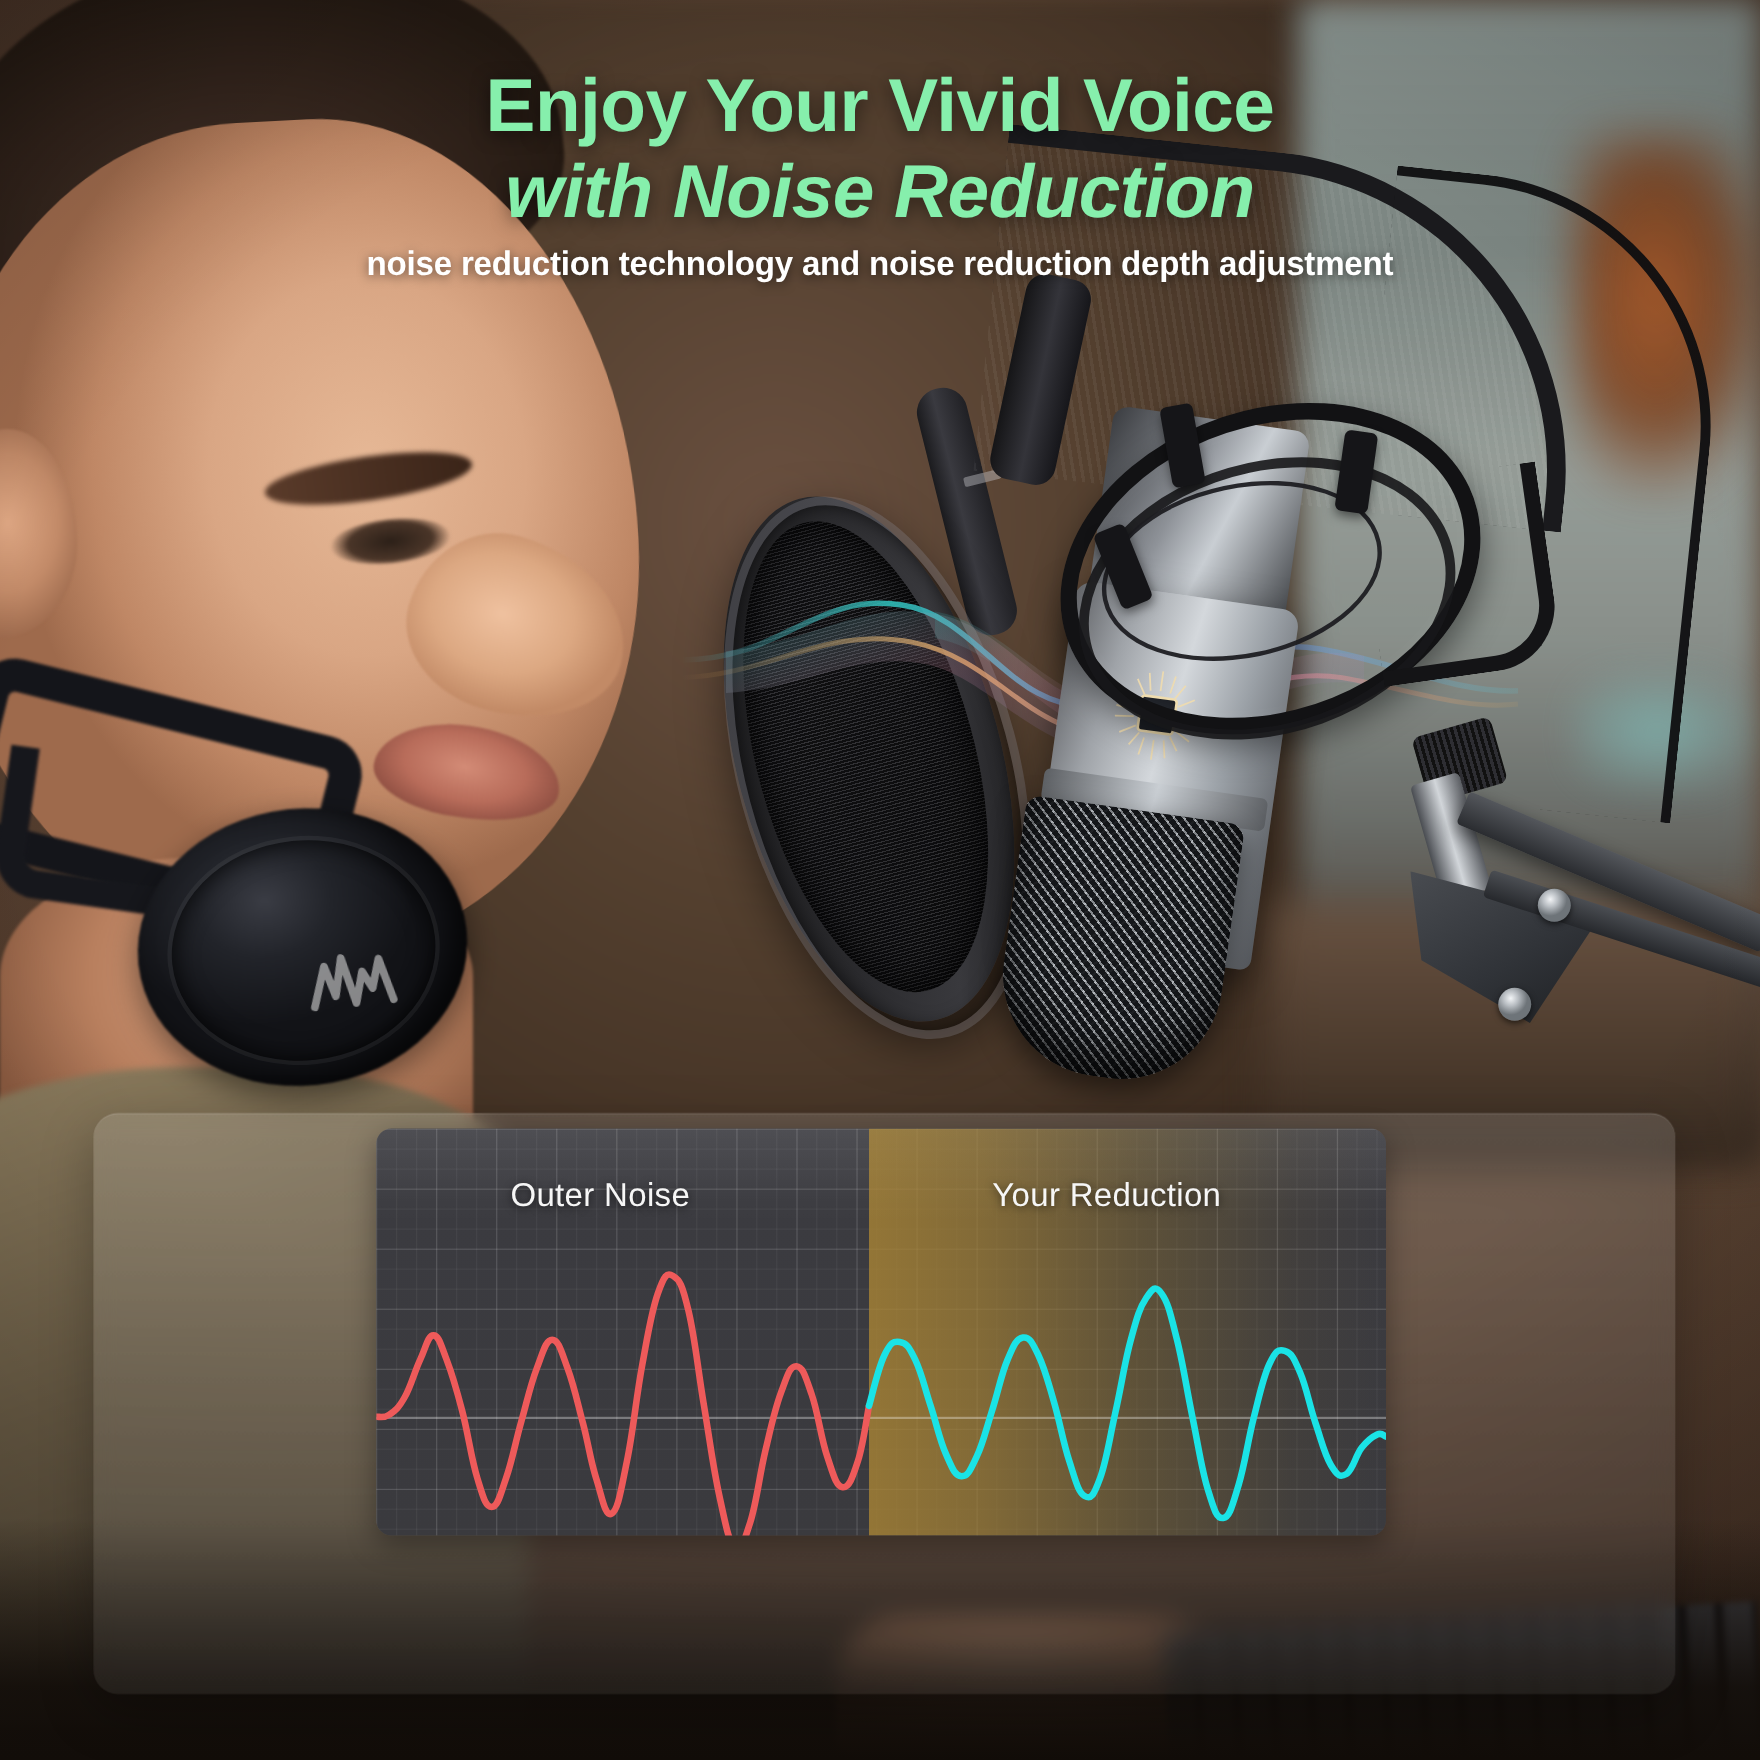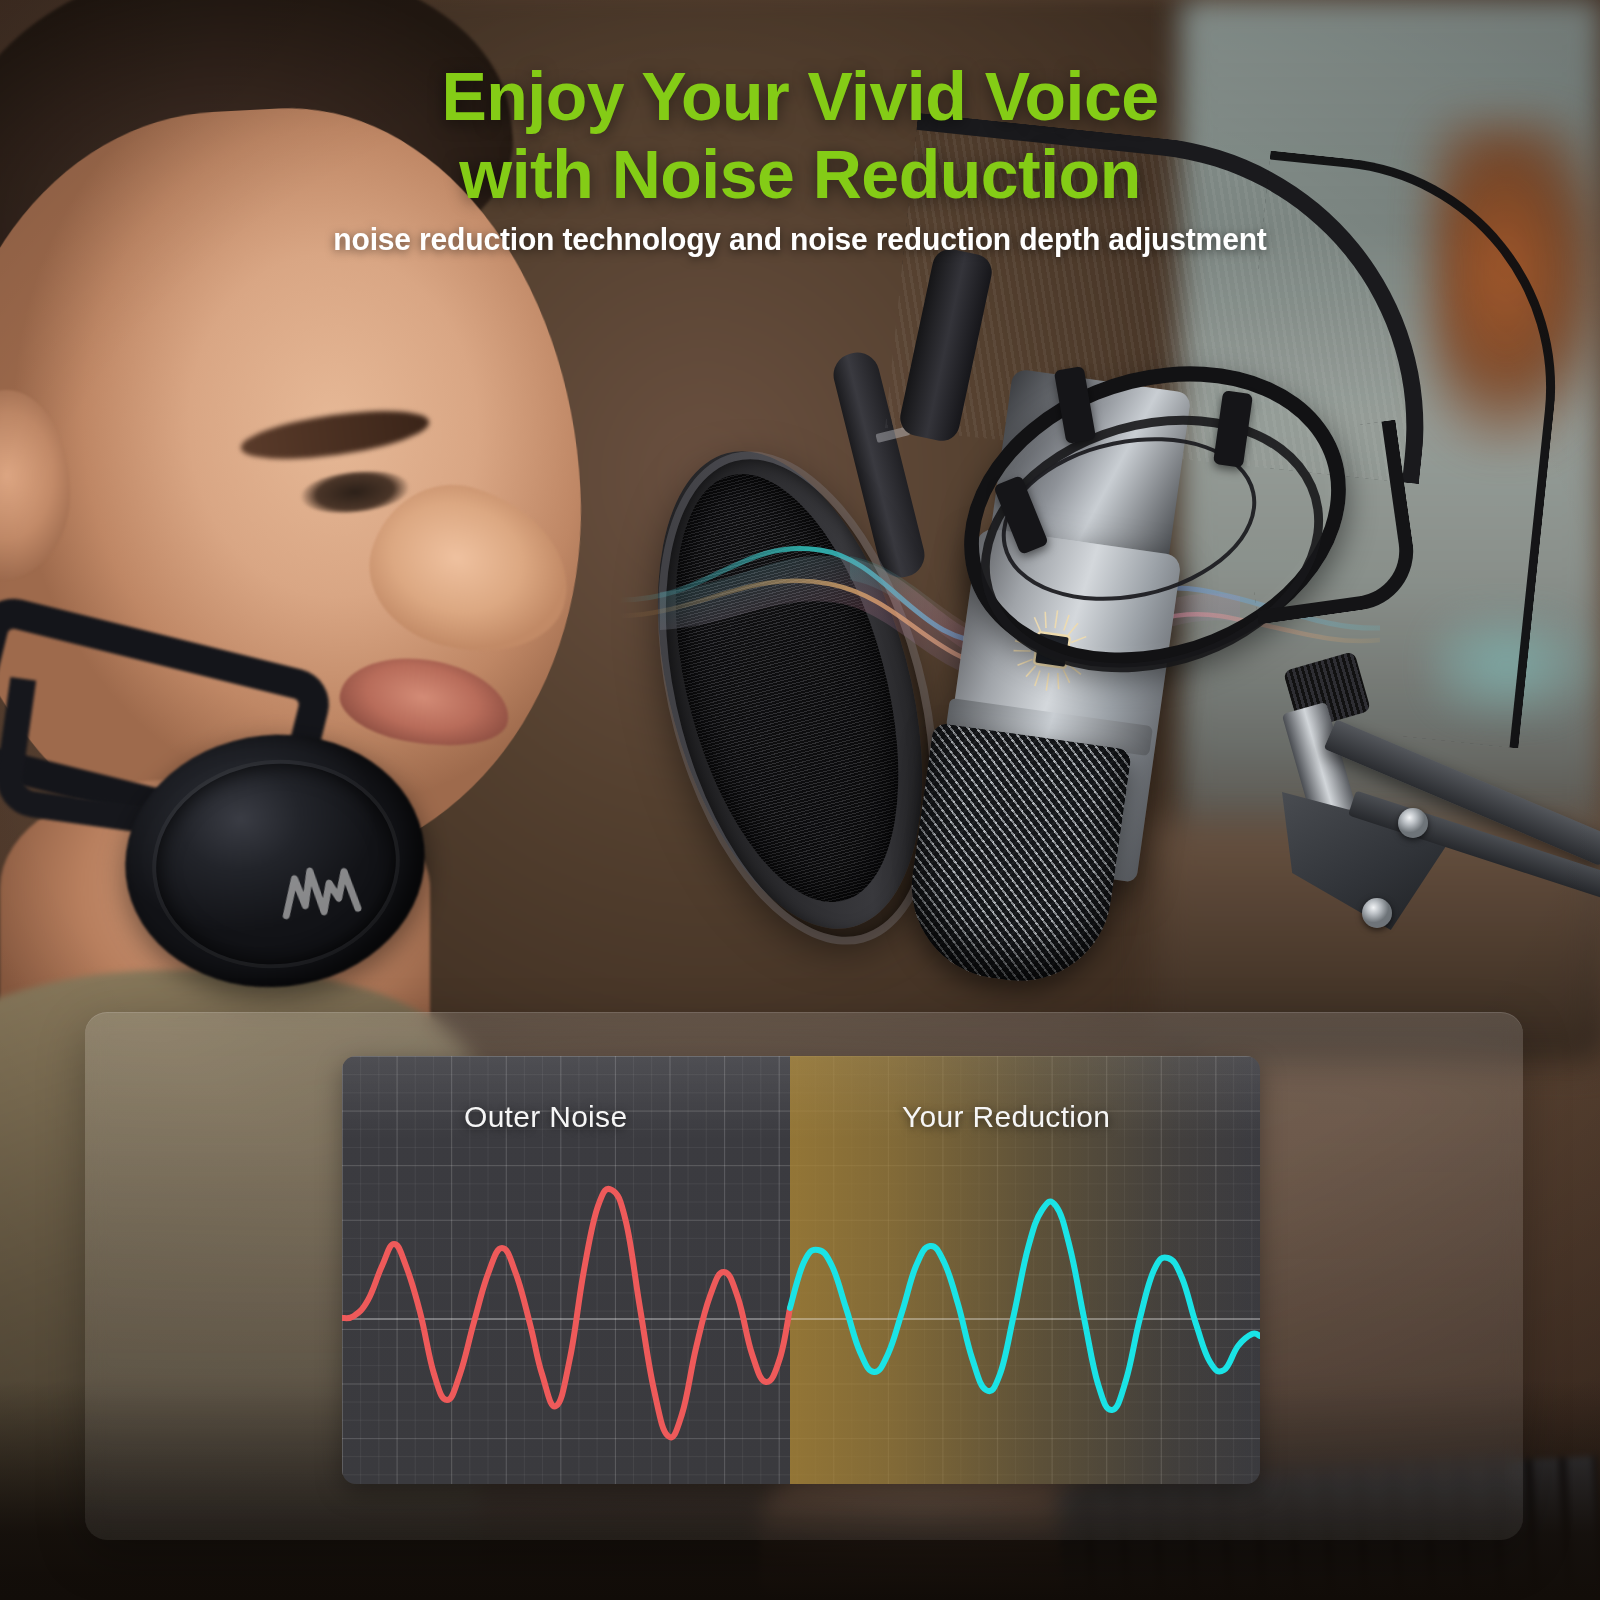--- a/index.html
+++ b/index.html
@@ -278,44 +278,44 @@
     background:radial-gradient(50% 50% at 38% 32%, #f2f4f6 0%, #b9bec3 45%, #6e7479 100%);
     box-shadow:0 2px 6px rgba(0,0,0,.6);
   }
 
   
   .ribbons{position:absolute;left:620px;top:480px;width:760px;height:300px;pointer-events:none;}
 
   
   .headline{
     position:absolute;left:0;top:62px;width:1600px;text-align:center;
-    color:#84cc16;font-weight:700;font-size:68px;line-height:1.0;
+    color:#86efac;font-weight:700;font-size:68px;line-height:1.0;
     letter-spacing:-.5px;
     text-shadow:0 3px 16px rgba(0,0,0,.5);
     font-family:"Liberation Sans",sans-serif;
   }
-  .headline .l2{display:block;margin-top:10px;}
+  .headline .l2{display:block;margin-top:10px;font-style:italic;}
   .subline{
     position:absolute;left:0;top:222px;width:1600px;text-align:center;
     color:#fff;font-weight:600;font-size:31px;letter-spacing:-.2px;
     text-shadow:0 2px 10px rgba(0,0,0,.55);
     transform:scaleX(.97);
   }
 
   
   .glass{
     position:absolute;left:85px;top:1012px;width:1438px;height:528px;
     border-radius:22px;
     background:linear-gradient(180deg, rgba(225,225,225,.17) 0%, rgba(200,200,200,.13) 55%, rgba(170,170,170,.10) 100%);
     backdrop-filter:blur(10px);
     box-shadow:0 16px 48px rgba(0,0,0,.28), inset 0 1px 0 rgba(255,255,255,.12);
     overflow:hidden;
   }
   .chart-card{
-    position:absolute;left:342px;top:1056px;width:918px;height:428px;
+    position:absolute;left:342px;top:1026px;width:918px;height:370px;
     border-radius:14px;overflow:hidden;
     background:linear-gradient(180deg,#45454a 0%,#3b3b40 18%,#3a3a3e 100%);
     box-shadow:0 8px 26px rgba(0,0,0,.35);
   }
   .grid-fine{
     position:absolute;inset:0;
     background-image:
       linear-gradient(to right, rgba(255,255,255,.055) 1px, transparent 1px),
       linear-gradient(to bottom, rgba(255,255,255,.055) 1px, transparent 1px);
     background-size:18.2px 18.2px;

